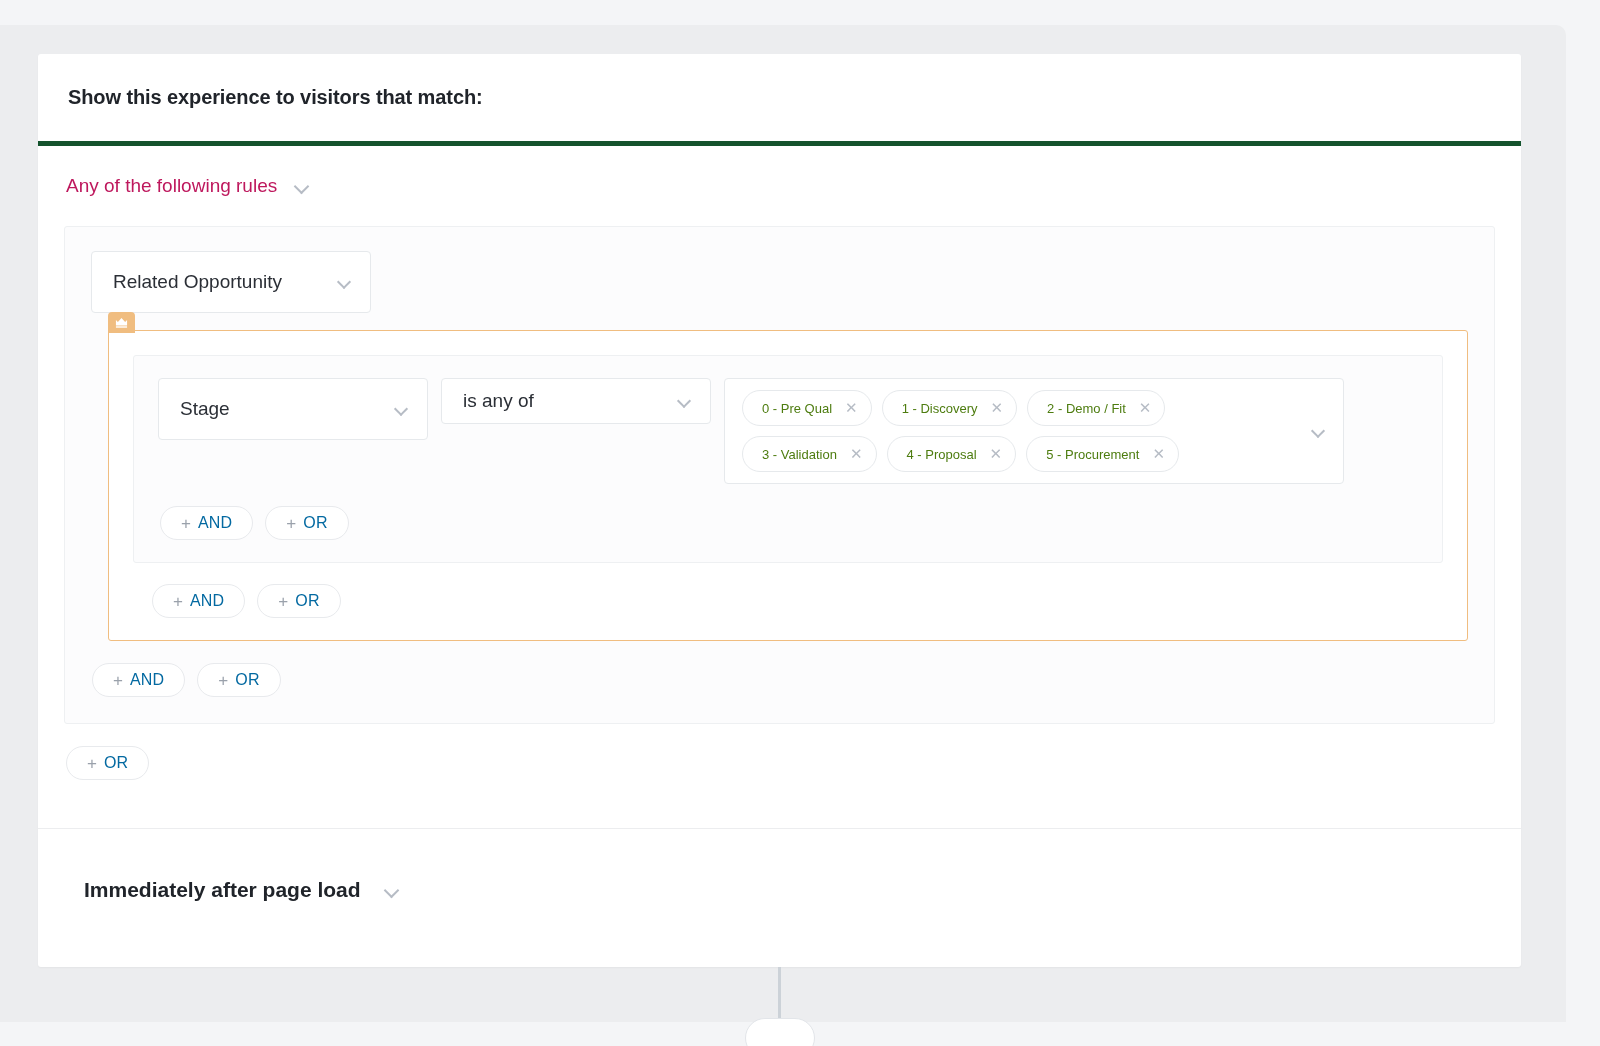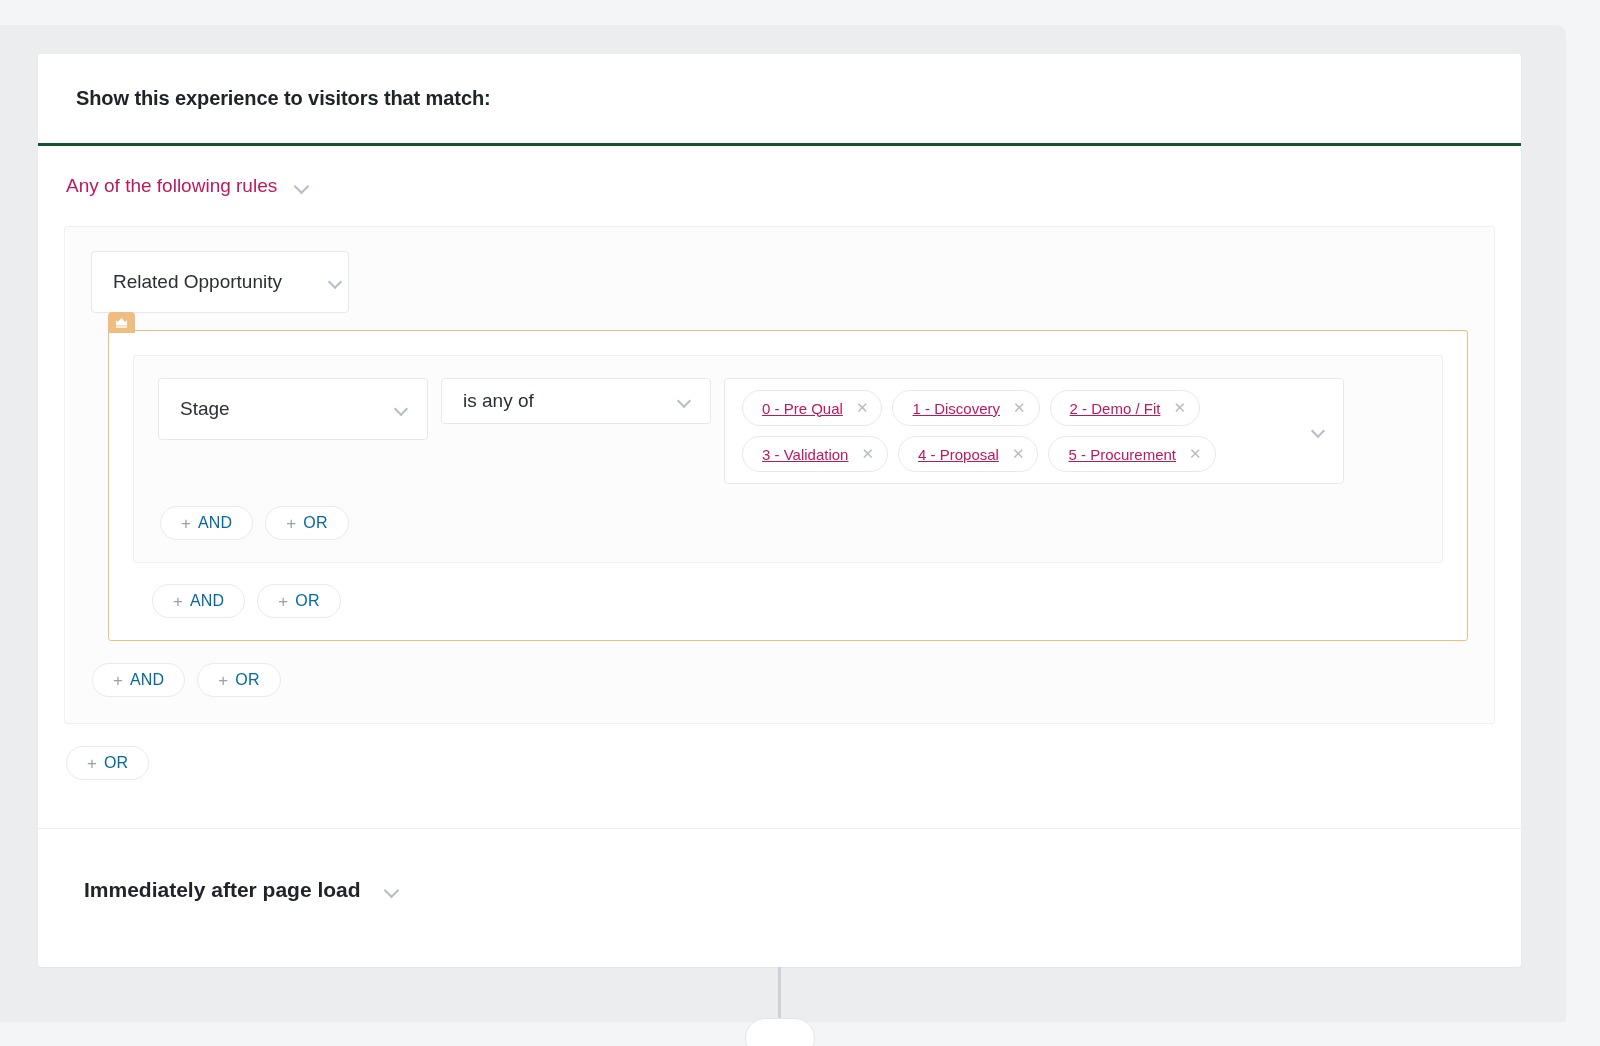--- a/index.html
+++ b/index.html
@@ -45,22 +45,22 @@
     height: 913px;
     background: #ffffff;
     border-radius: 3px;
     box-shadow: 0 1px 2px rgba(0,0,0,0.04);
   }
 
   .card-header {
     height: 92px;
     display: flex;
     align-items: center;
-    padding: 0 38px;
-    border-bottom: 3px solid #14532d;
+    padding: 0 30px;
+    border-bottom: 5px solid #14532d;
   }
 
   .card-title {
     font-size: 20px;
     font-weight: bold;
     color: #20242a;
     letter-spacing: -0.1px;
   }
 
   .card-body {
@@ -128,21 +128,21 @@
     gap: 12px;
   }
   .select-box .label {
     font-size: 19px;
     color: #2b2f36;
     white-space: nowrap;
   }
   .select-box .spacer { flex: 1 1 auto; min-width: 22px; }
 
   .sel-contact { width: 203px; }
-  .sel-related { width: 258px; justify-content: space-between; }
+  .sel-related { width: 280px; justify-content: space-between; }
 
   
   .contact-ico {
     width: 23px;
     height: 23px;
     border-radius: 5px;
     background: #8b80e8;
     flex: none;
     display: flex;
     align-items: center;
@@ -213,24 +213,23 @@
     height: 36px;
     border: 1px solid #e6e9ec;
     border-radius: 18px;
     background: #ffffff;
     display: inline-flex;
     align-items: center;
     padding: 0 13px 0 19px;
     gap: 13px;
   }
   .tag .tag-label {
-    font-size: 15px;
-    color: #be185d;
+    font-size: 13px;
+    color: #4d7c0f;
     white-space: nowrap;
-    text-decoration: underline;
   }
   .tag .tag-x {
     font-size: 15px;
     color: #b6bcc5;
     line-height: 1;
     padding-bottom: 1px;
   }
 
   .multiselect .ms-chev {
     flex: none;

